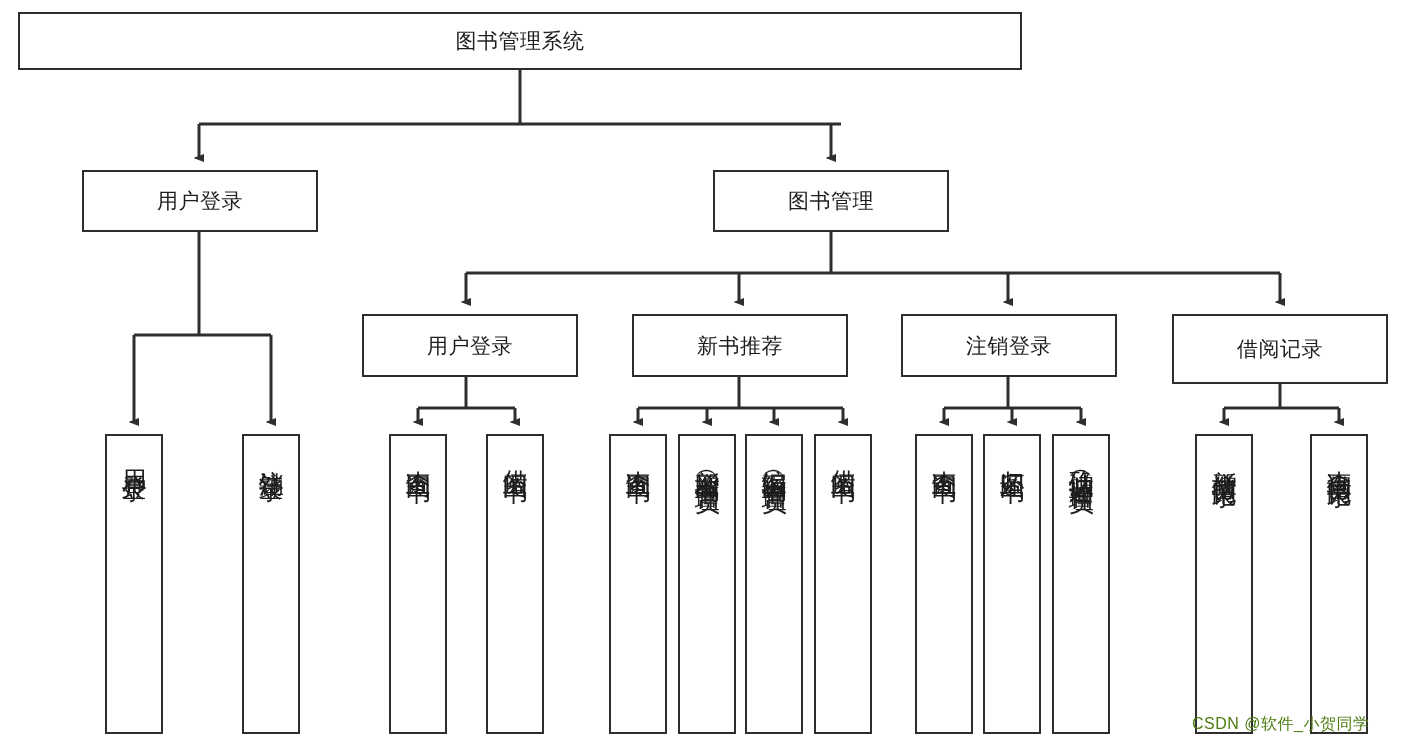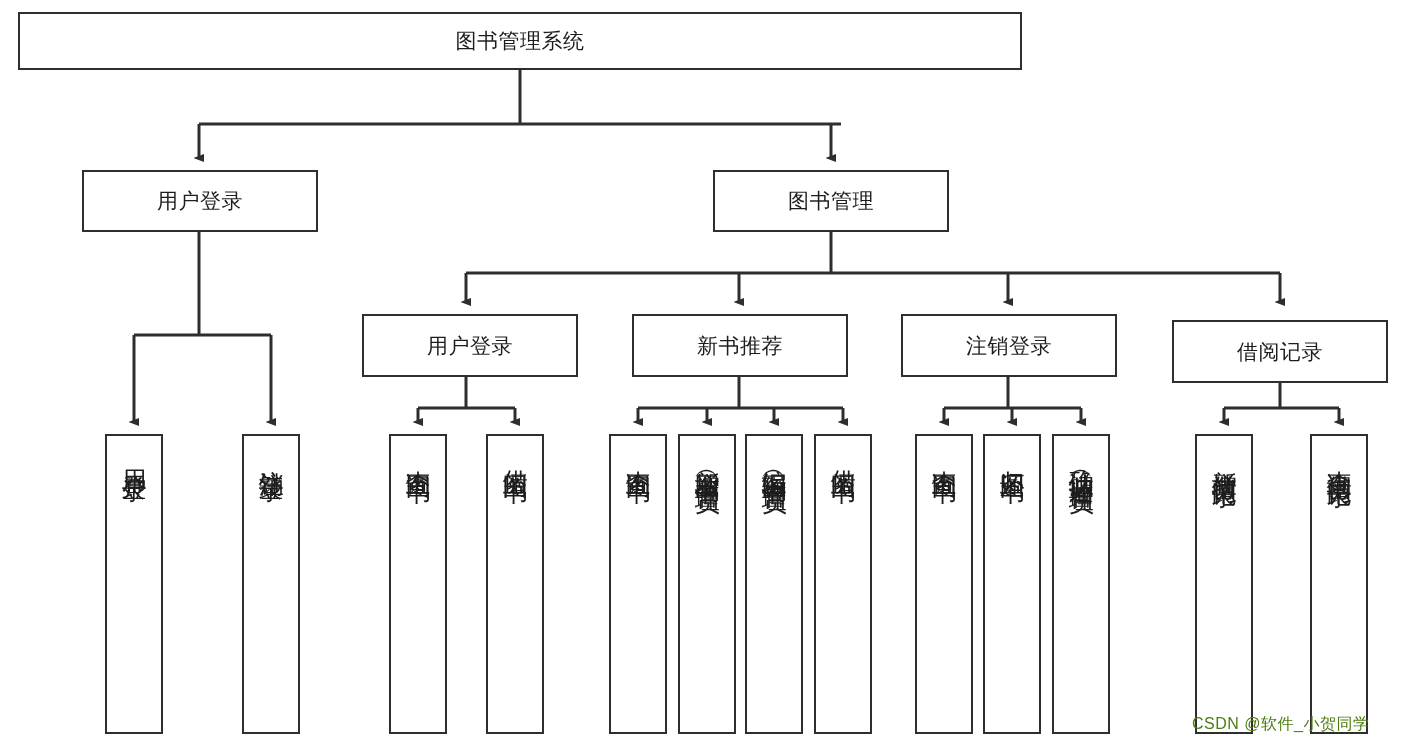--- a/index.html
+++ b/index.html
@@ -137,21 +137,21 @@
 
   <div class="node horiz" style="left:362px; top:314px; width:216px; height:63px;">
     <span class="label">用户登录</span>
   </div>
   <div class="node horiz" style="left:632px; top:314px; width:216px; height:63px;">
     <span class="label">新书推荐</span>
   </div>
   <div class="node horiz" style="left:901px; top:314px; width:216px; height:63px;">
     <span class="label">注销登录</span>
   </div>
-  <div class="node horiz" style="left:1172px; top:314px; width:216px; height:63px;margin-top:6px;">
+  <div class="node horiz" style="left:1172px; top:314px; width:216px; height:70px;">
     <span class="label">借阅记录</span>
   </div>
 
   <div class="node vert" style="left:105px; top:434px; width:58px; height:300px;">
     <span class="label">用户登录</span>
   </div>
   <div class="node vert" style="left:242px; top:434px; width:58px; height:300px;">
     <span class="label">注销登录</span>
   </div>
 

